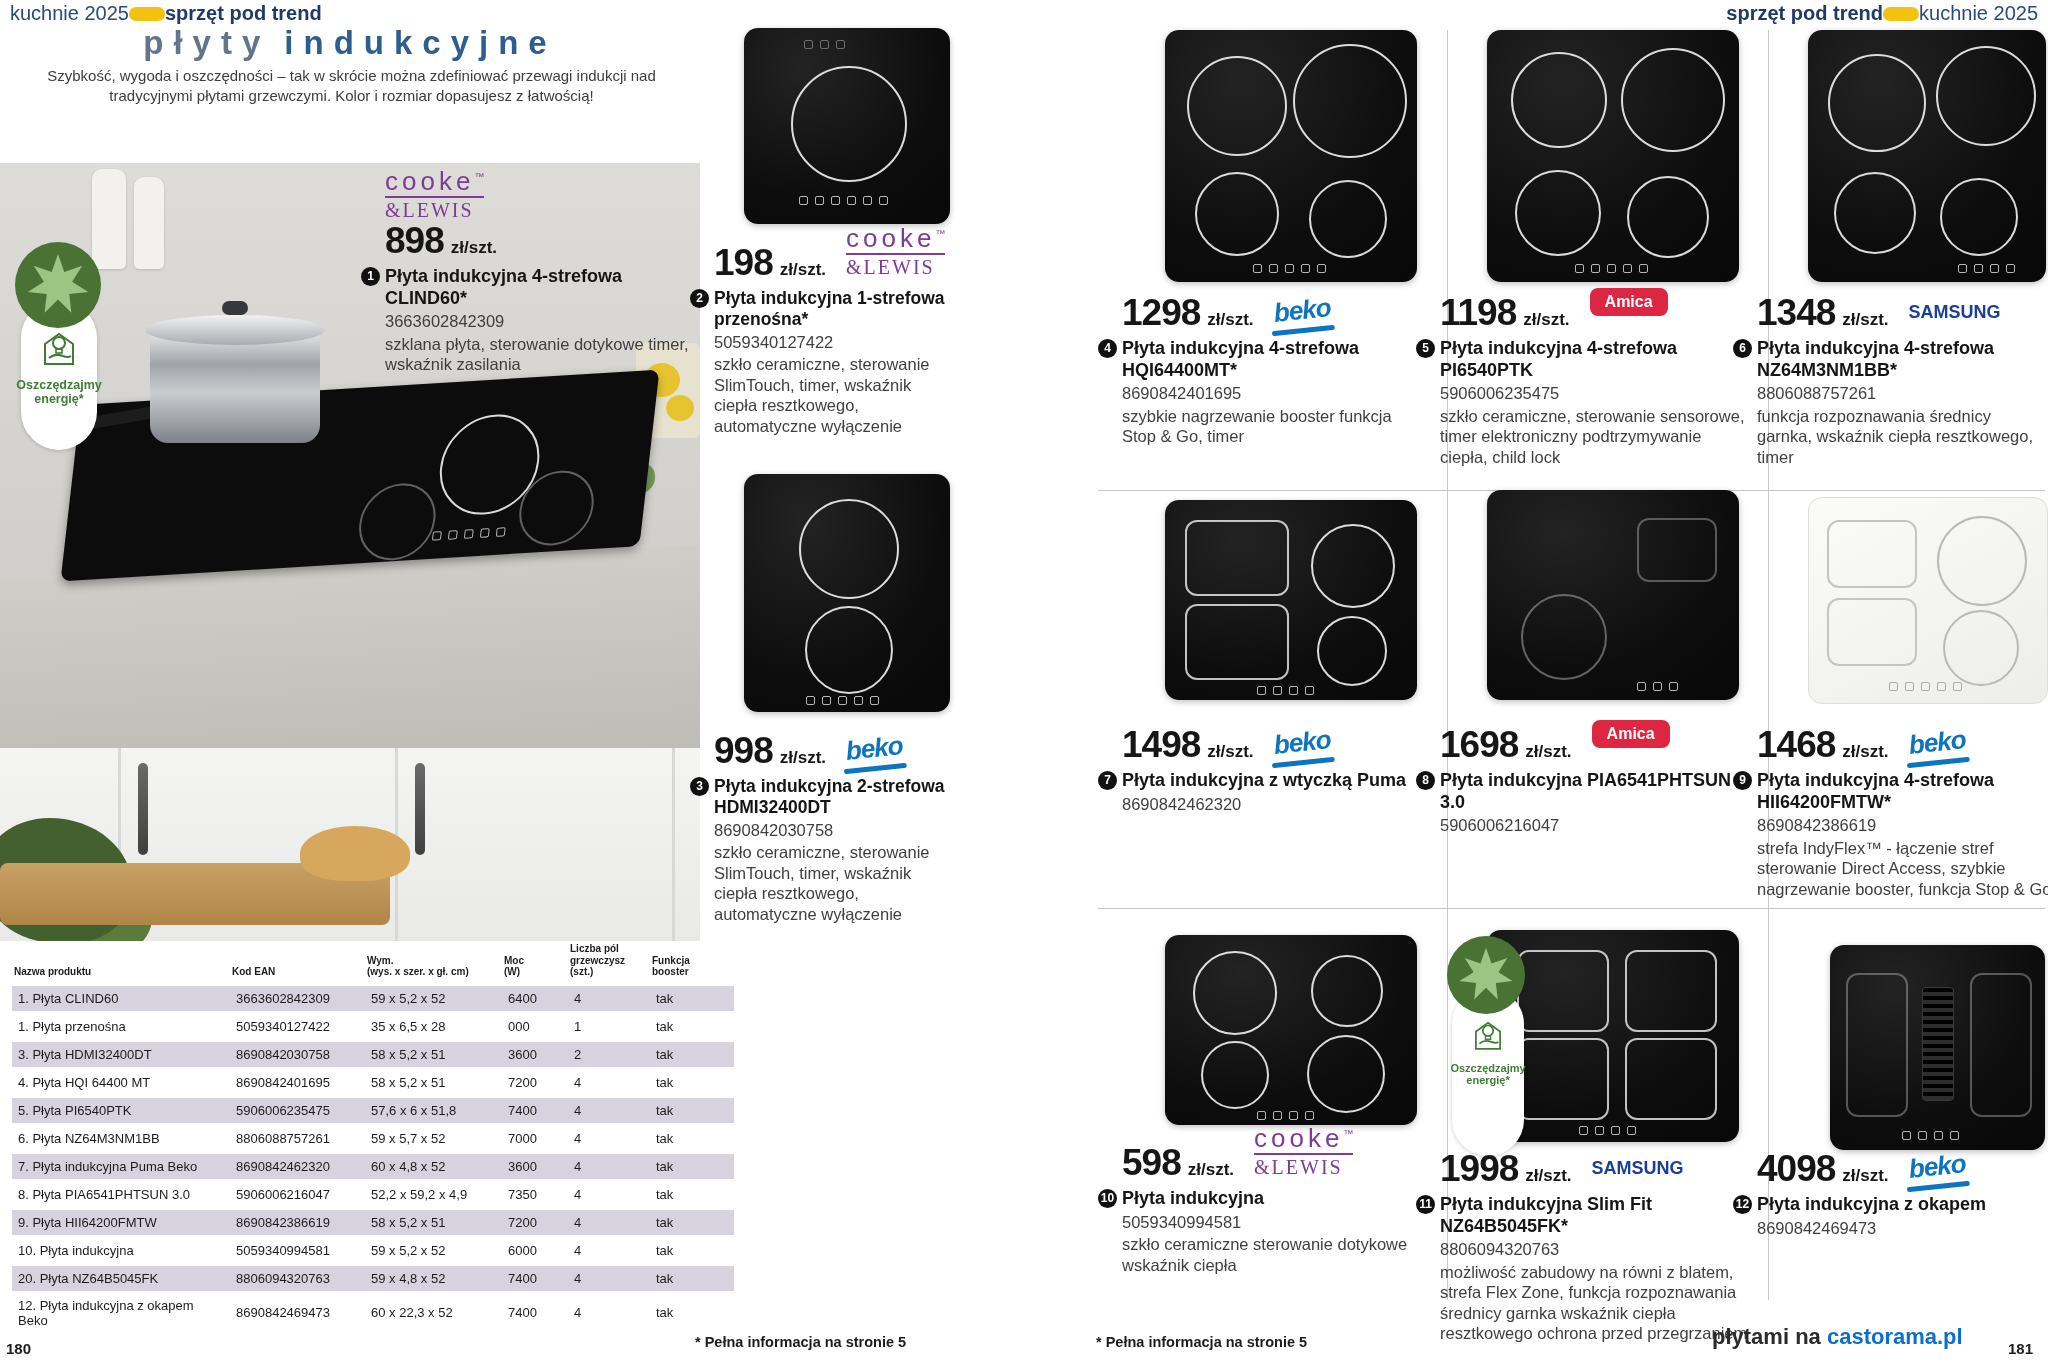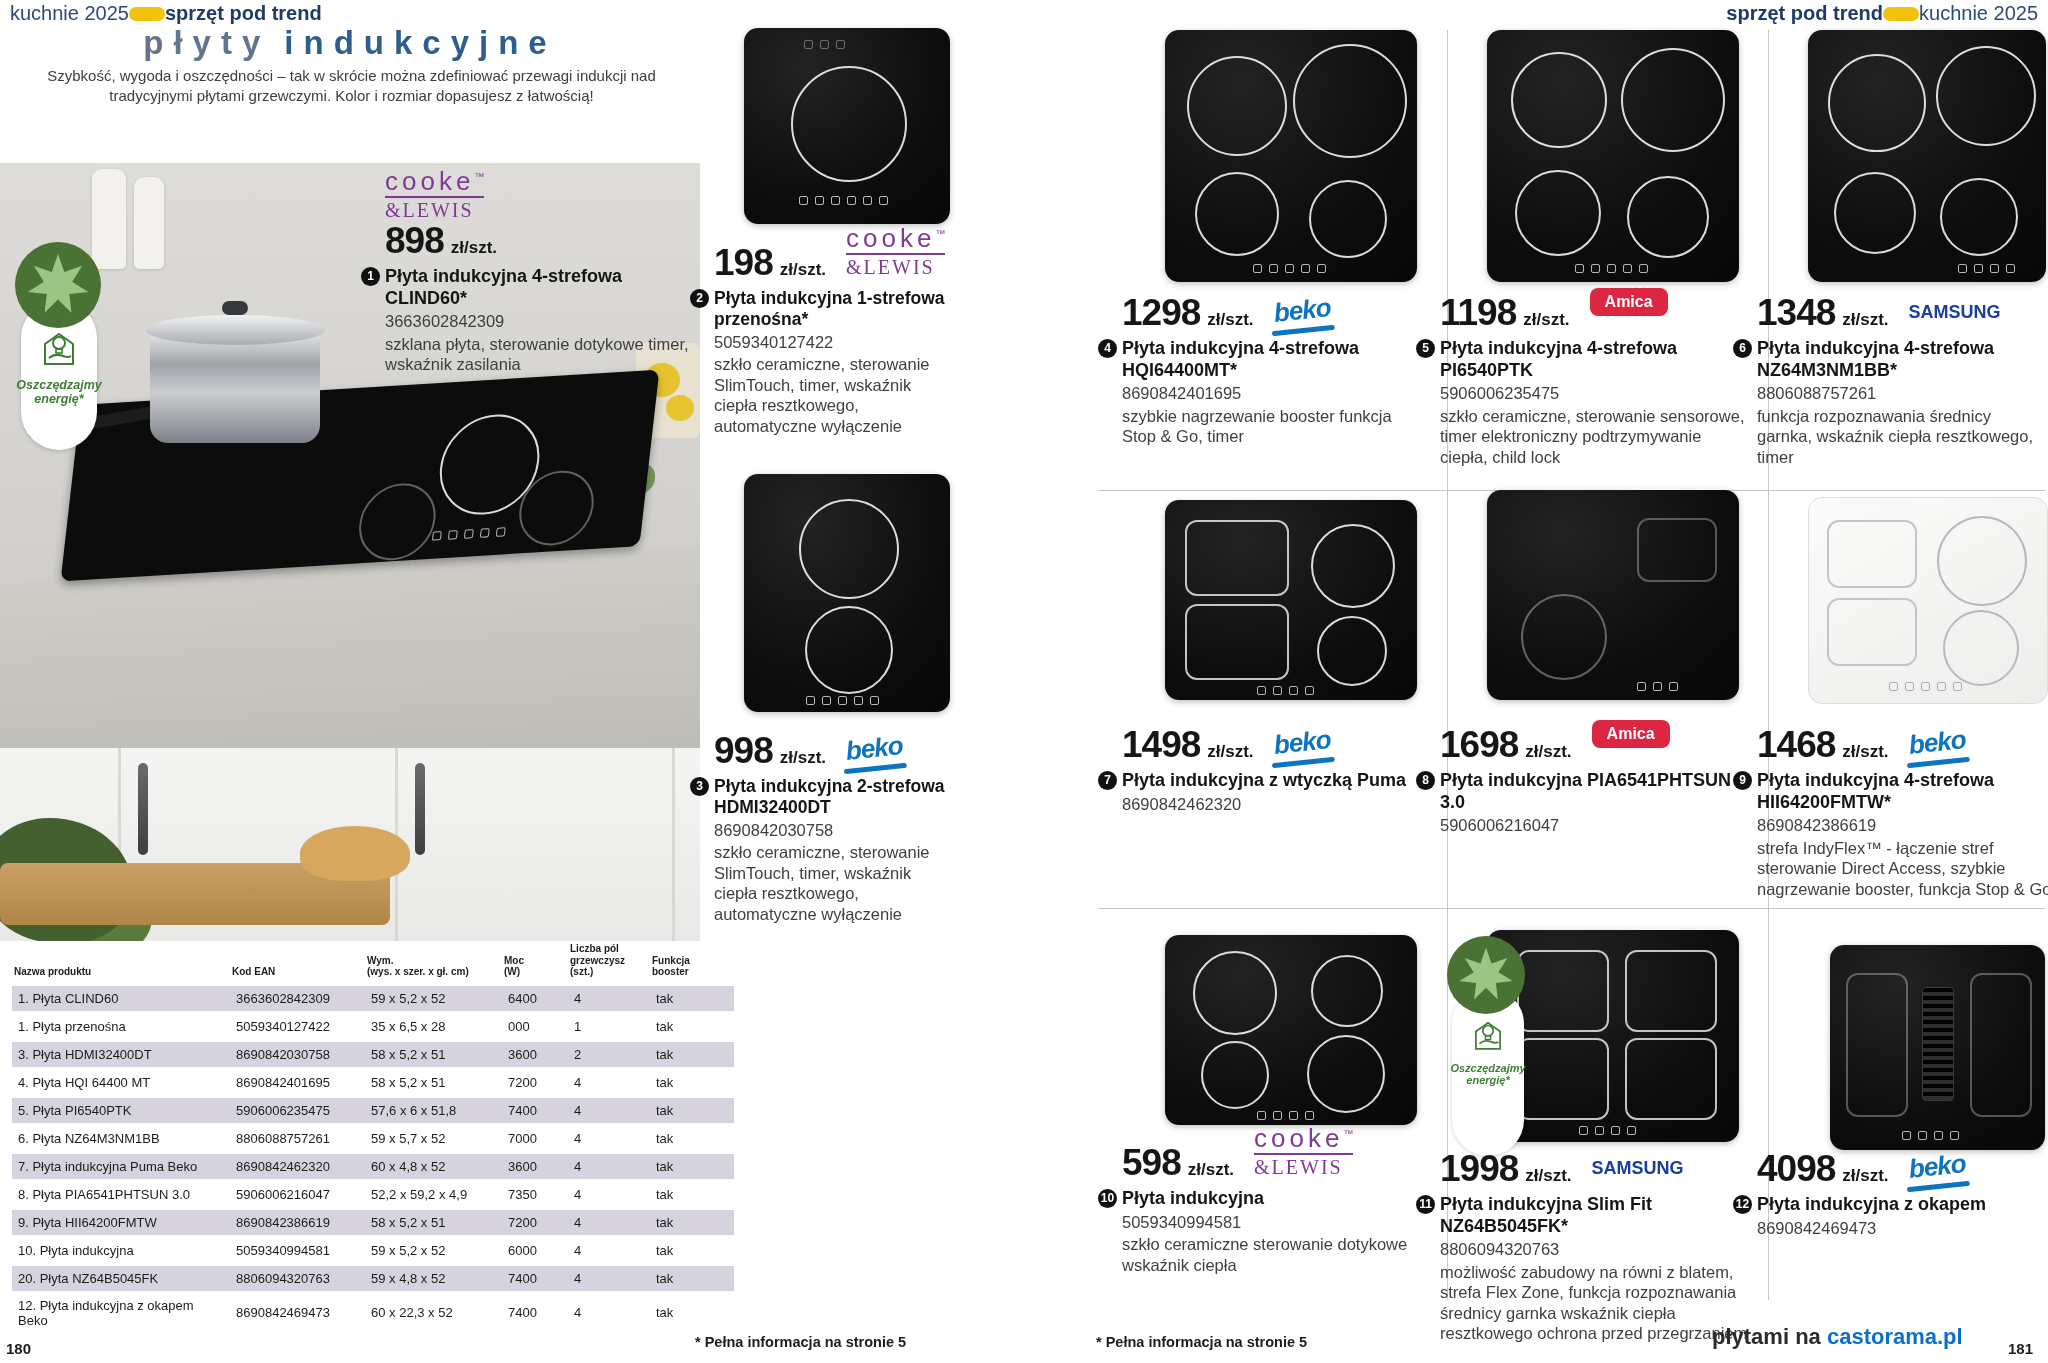--- a/index.html
+++ b/index.html
@@ -60,21 +60,21 @@
            border-radius:50% 50% 40% 40%; }
   .greens { position:absolute; left:-18px; top:655px; width:150px; height:125px; background:#44602f;
             border-radius:45% 55% 40% 50%; box-shadow:30px 25px 0 -10px #5a7a3e; }
 
   
   .eco { position:absolute; }
   .eco-pill { position:absolute; background:#fff; border-radius:44px; box-shadow:0 1px 4px rgba(0,0,0,.18);
               display:flex; flex-direction:column; align-items:center; }
   .eco-circle { position:absolute; border-radius:50%; background:#4a7234; display:flex;
                 align-items:center; justify-content:center; }
-  .eco-label { white-space:pre-line; text-align:center; color:#3f7d35; font-weight:700; line-height:1.12;font-style:italic; }
+  .eco-label { white-space:pre-line; text-align:center; color:#3f7d35; font-weight:700; line-height:1.12; }
 
   
   .hob { position:absolute; background:radial-gradient(120% 120% at 30% 20%, #232323 0%, #0d0d0d 55%, #060606 100%);
          border-radius:14px; box-shadow:0 2px 6px rgba(0,0,0,.25); }
   .hob.white { background:linear-gradient(150deg,#fbfbfa,#ededec); border:1px solid #ddd; box-shadow:none; }
   .ring { position:absolute; border-radius:50%; border:2px solid rgba(255,255,255,.85); }
   .ring.faint { border-color:rgba(255,255,255,.35); }
   .ring.gray  { border-color:#b9b9b9; }
   .zrect { position:absolute; border:2px solid rgba(255,255,255,.75); border-radius:12px; }
   .zrect.faint { border-color:rgba(255,255,255,.3); }

